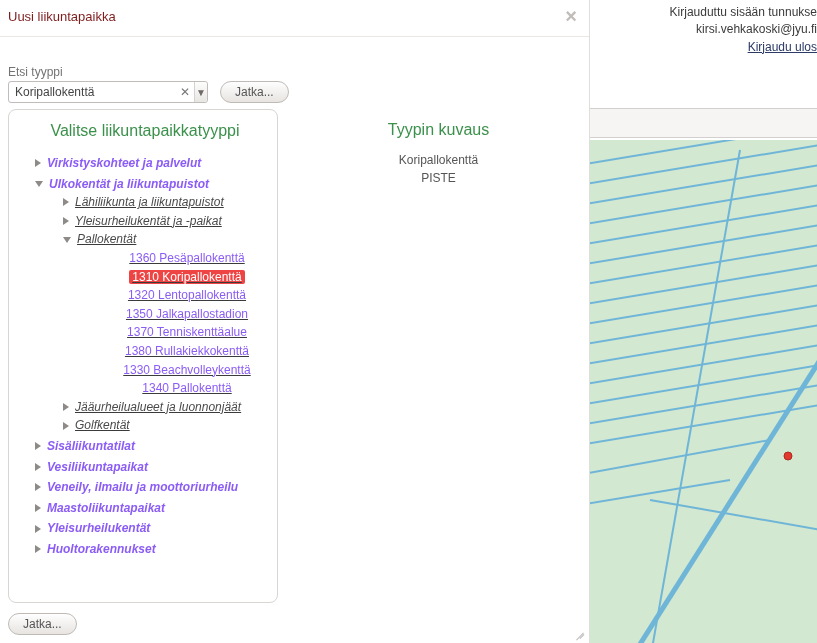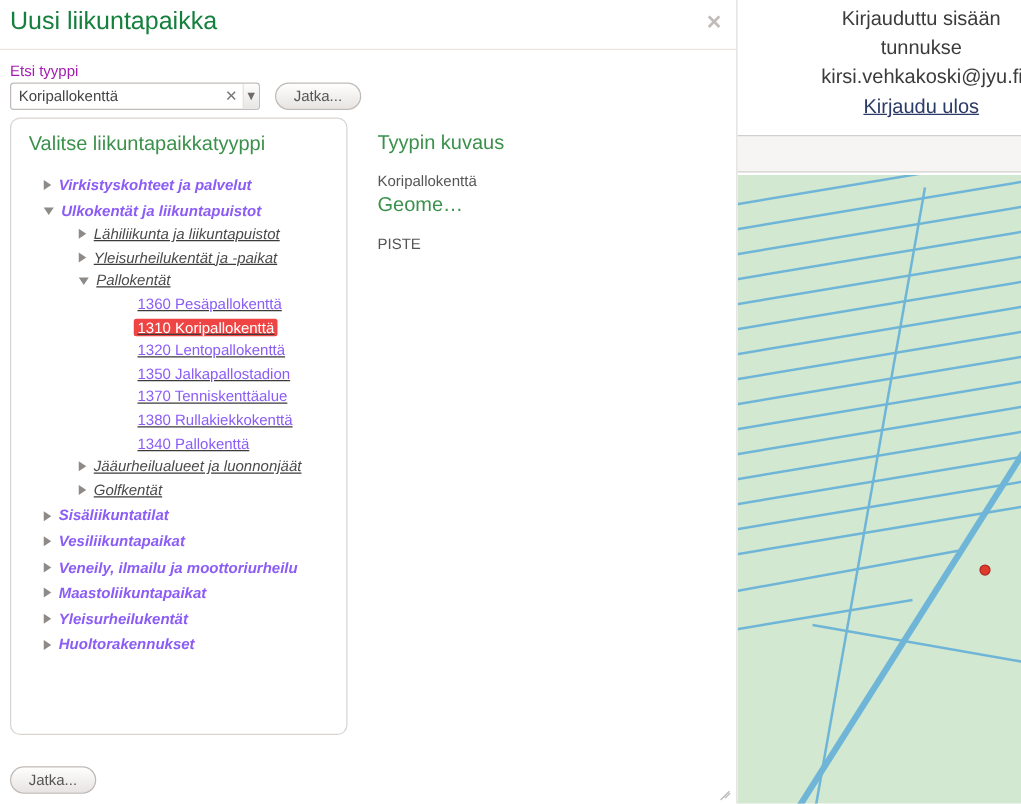--- a/index.html
+++ b/index.html
@@ -25,24 +25,24 @@
     overflow: hidden;
   }
   .map svg { position: absolute; top:0; left:0; }
 
   
   .user-bar {
     position: absolute;
     top: 4px;
     right: 0;
     width: 160px;
-    font-size: 16px;
+    font-size: 12px;
     color: #3b3b3b;
     line-height: 1.45;
-    text-align: center;
+    text-align: right;
   }
   .user-bar a { color: #2b3a66; text-decoration: underline; cursor: pointer; }
 
   
   .tabstrip {
     position: absolute;
     left: 0; right: 0;
     top: 108px;
     height: 30px;
     border-top: 1px solid #d4cfcf;
@@ -61,40 +61,40 @@
     border-right: 1px solid #e0dedc;
   }
   .dialog-header {
     display: flex;
     align-items: center;
     justify-content: space-between;
     padding: 6px 12px 10px 8px;
     border-bottom: 1px solid #e9e6e4;
   }
   .dialog-title {
-    color: #15803d;
-    font-size: 20px;
+    color: #7f1d1d;
+    font-size: 13px;
     font-weight: 400;
   }
   .close-x {
     color: #c1bcb9;
     font-size: 20px;
     font-weight: bold;
     cursor: pointer;
     line-height: 1;
   }
 
   .search-area {
     padding: 10px 8px 6px 8px;
     display: flex;
     align-items: flex-end;
     gap: 12px;
   }
   .search-wrap { display: flex; flex-direction: column; }
-  .search-label { color: #a21caf; font-size: 12px; margin-bottom: 2px; }
+  .search-label { color: #737373; font-size: 12px; margin-bottom: 2px; margin-top: 18px; }
   .combo {
     display: flex;
     align-items: center;
     width: 200px;
     height: 22px;
     border: 1px solid #c1bcb9;
     border-radius: 3px;
     background: #fff;
   }
   .combo input {
@@ -127,20 +127,21 @@
     font-family: inherit;
     font-size: 12px;
     cursor: pointer;
   }
 
   
   .panels {
     display: flex;
     gap: 20px;
     padding: 0 8px;
+    text-align: center;
   }
   .tree-panel {
     width: 270px;
     border: 1px solid #d9d5d2;
     border-radius: 8px;
     padding: 12px 10px 14px 14px;
     min-height: 494px;
   }
   .desc-panel {
     flex: 1;
@@ -283,20 +284,21 @@
                     <span class="caret down"></span>
                     <span class="child-branch-label">Pallokentät</span>
                   </div>
                 <ul>
                   <li class="lvl3"><span class="leaf">1360 Pesäpallokenttä</span></li>
                   <li class="lvl3"><span class="leaf selected">1310 Koripallokenttä</span></li>
                   <li class="lvl3"><span class="leaf">1320 Lentopallokenttä</span></li>
                   <li class="lvl3"><span class="leaf">1350 Jalkapallostadion</span></li>
                   <li class="lvl3"><span class="leaf">1370 Tenniskenttäalue</span></li>
                   <li class="lvl3"><span class="leaf">1380 Rullakiekkokenttä</span></li>
+                  <li class="lvl3"><span class="leaf">1330 Beachvolleykenttä</span></li>
                   <li class="lvl3"><span class="leaf">1340 Pallokenttä</span></li>
                 </ul>
               </li>
               <li class="lvl2">
                   <div class="node-row">
                     <span class="caret right"></span>
                     <span class="child-branch-label">Jääurheilualueet ja luonnonjäät</span>
                   </div>
                 </li>
               <li class="lvl2">
@@ -344,20 +346,19 @@
                 <span class="branch-label">Huoltorakennukset</span>
               </div>
             </li>
         </ul>
       </div>
     </div>
 
     <div class="desc-panel">
       <div class="section-title">Tyypin kuvaus</div>
       <div class="type-name">Koripallokenttä</div>
-      <div class="section-title">Geome…</div>
       <div class="type-name">PISTE</div>
     </div>
   </div>
 
   <button class="btn footer-btn">Jatka...</button>
   <div class="resize-corner"></div>
 </div>
 
 </body></html>

